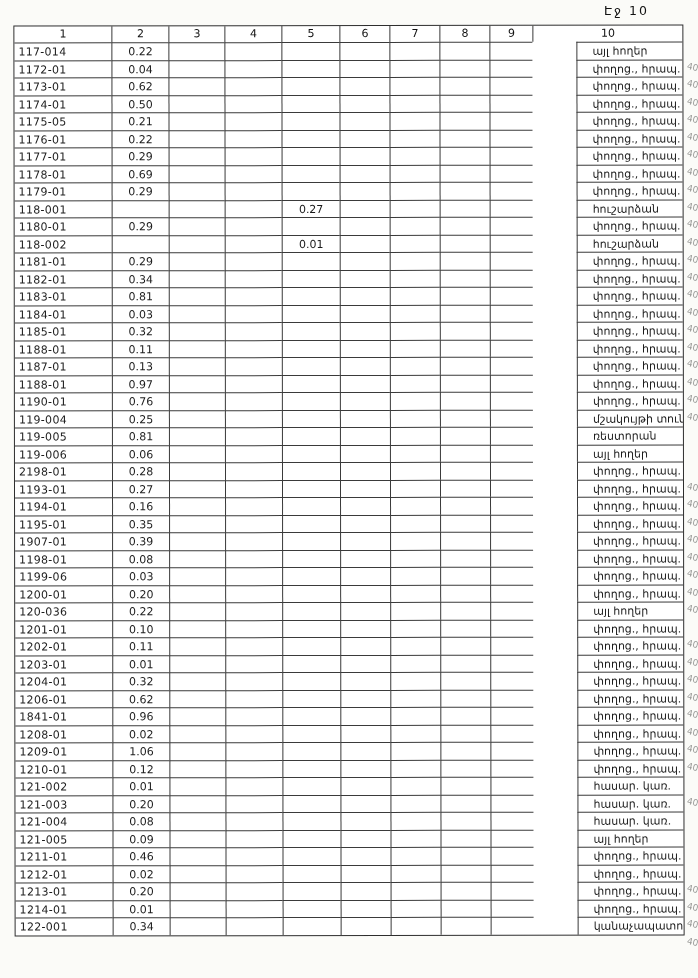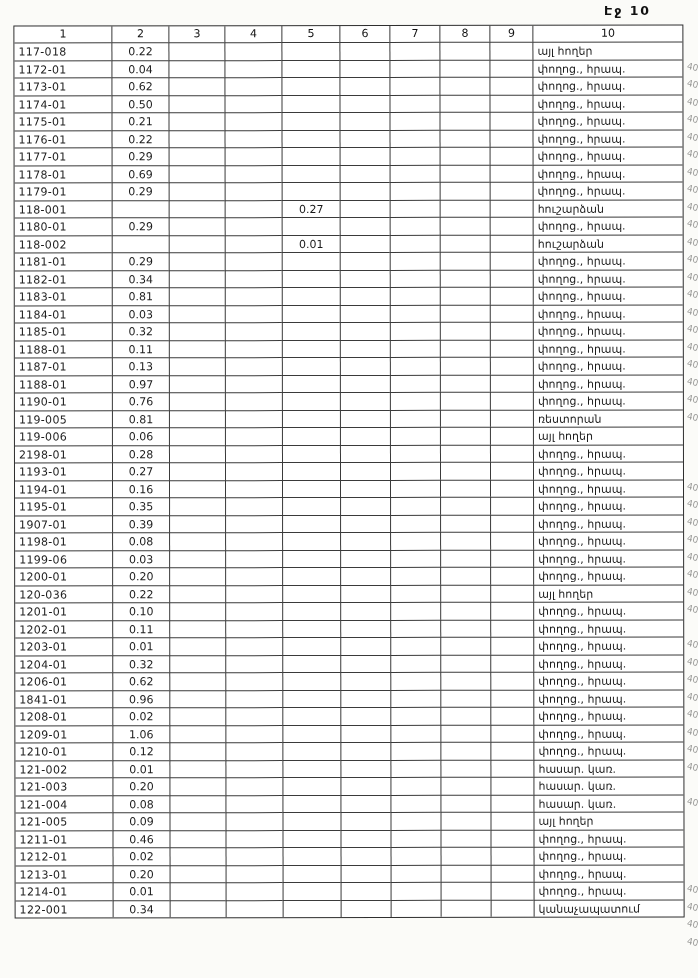--- a/index.html
+++ b/index.html
@@ -5,21 +5,21 @@
   html,body{margin:0;padding:0;}
   body{
     width:698px;height:978px;position:relative;
     background:#fbfbf8;
     font-family:"DejaVu Sans",sans-serif;
     color:#1b1b1b;
     overflow:hidden;
   }
   .page-label{
     position:absolute;top:3px;left:604px;
-    font-size:12.5px;font-weight:bold;letter-spacing:2px;color:#111;
+    font-size:12.5px;font-weight:normal;letter-spacing:2px;color:#111;
   }
   .scan-table{
     position:absolute;left:14px;top:25px;width:668px;
     border:1.4px solid #2e2e2e;
     background:#fff;
     transform:rotate(-0.08deg);
   }
   .row{
     display:grid;
     grid-template-columns:97px 57px 56px 57px 58px 50px 50px 50px 43px 150px;
@@ -30,21 +30,21 @@
     border-left:1px solid #3a3a3a;
     border-top:1px solid #3a3a3a;
     font-size:11px;line-height:17px;
     overflow:hidden;white-space:nowrap;
     box-sizing:border-box;
   }
   .row .cell:first-child{border-left:none;}
   .row.header .cell{border-top:none;text-align:center;line-height:15px;color:#101010;}
   .c1{padding-left:4px;letter-spacing:.3px;}
   .c2,.c5{text-align:center;}
-  .c10{padding-left:4px;}
+  .c10{padding-left:15px;margin-left:44px;}
   .edge-mark{
     position:absolute;left:687px;width:11px;
     font-size:9px;line-height:10px;color:#333;opacity:.5;
     overflow:hidden;transform:rotate(12deg);
   }
 </style>
 </head>
 <body>
 
 <div class="page">
@@ -58,21 +58,21 @@
         <div class="cell">4</div>
         <div class="cell">5</div>
         <div class="cell">6</div>
         <div class="cell">7</div>
         <div class="cell">8</div>
         <div class="cell">9</div>
         <div class="cell">10</div>
       </div>
     <div id="rows">
         <div class="row">
-          <div class="cell c1">117-018</div>
+          <div class="cell c1">117-014</div>
           <div class="cell c2">0.22</div>
           <div class="cell c3"></div>
           <div class="cell c4"></div>
           <div class="cell c5"></div>
           <div class="cell c6"></div>
           <div class="cell c7"></div>
           <div class="cell c8"></div>
           <div class="cell c9"></div>
           <div class="cell c10">այլ հողեր</div>
         </div>
@@ -106,21 +106,21 @@
           <div class="cell c3"></div>
           <div class="cell c4"></div>
           <div class="cell c5"></div>
           <div class="cell c6"></div>
           <div class="cell c7"></div>
           <div class="cell c8"></div>
           <div class="cell c9"></div>
           <div class="cell c10">փողոց., հրապ.</div>
         </div>
         <div class="row">
-          <div class="cell c1">1175-01</div>
+          <div class="cell c1">1175-05</div>
           <div class="cell c2">0.21</div>
           <div class="cell c3"></div>
           <div class="cell c4"></div>
           <div class="cell c5"></div>
           <div class="cell c6"></div>
           <div class="cell c7"></div>
           <div class="cell c8"></div>
           <div class="cell c9"></div>
           <div class="cell c10">փողոց., հրապ.</div>
         </div>
@@ -308,20 +308,32 @@
           <div class="cell c1">1190-01</div>
           <div class="cell c2">0.76</div>
           <div class="cell c3"></div>
           <div class="cell c4"></div>
           <div class="cell c5"></div>
           <div class="cell c6"></div>
           <div class="cell c7"></div>
           <div class="cell c8"></div>
           <div class="cell c9"></div>
           <div class="cell c10">փողոց., հրապ.</div>
+        </div>
+        <div class="row">
+          <div class="cell c1">119-004</div>
+          <div class="cell c2">0.25</div>
+          <div class="cell c3"></div>
+          <div class="cell c4"></div>
+          <div class="cell c5"></div>
+          <div class="cell c6"></div>
+          <div class="cell c7"></div>
+          <div class="cell c8"></div>
+          <div class="cell c9"></div>
+          <div class="cell c10">մշակույթի տուն</div>
         </div>
         <div class="row">
           <div class="cell c1">119-005</div>
           <div class="cell c2">0.81</div>
           <div class="cell c3"></div>
           <div class="cell c4"></div>
           <div class="cell c5"></div>
           <div class="cell c6"></div>
           <div class="cell c7"></div>
           <div class="cell c8"></div>

